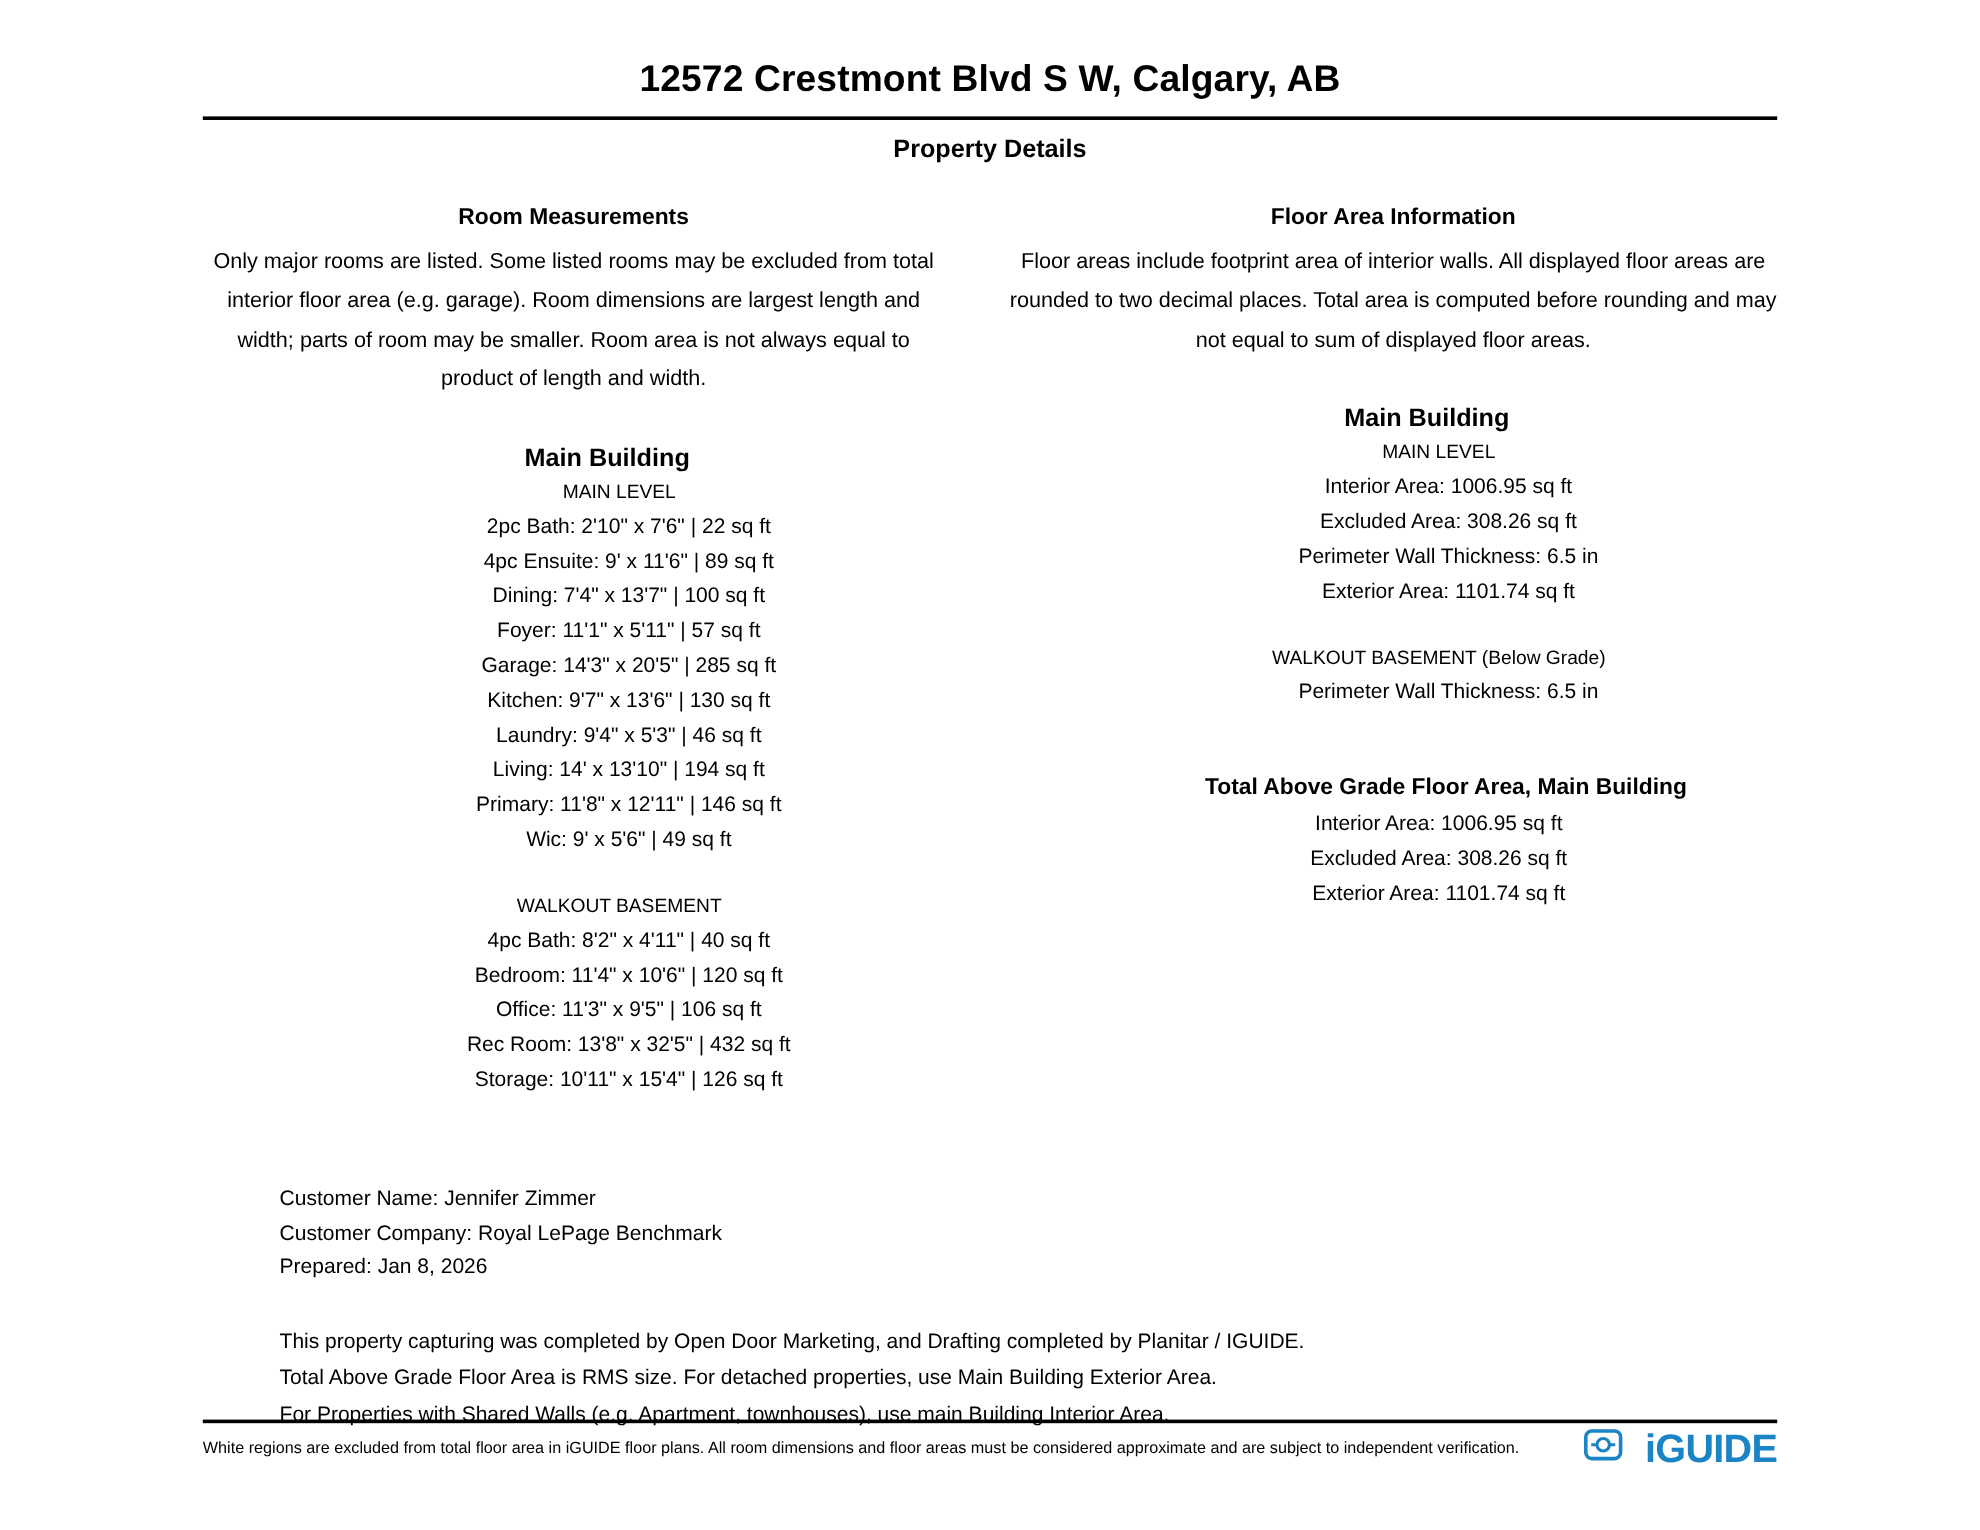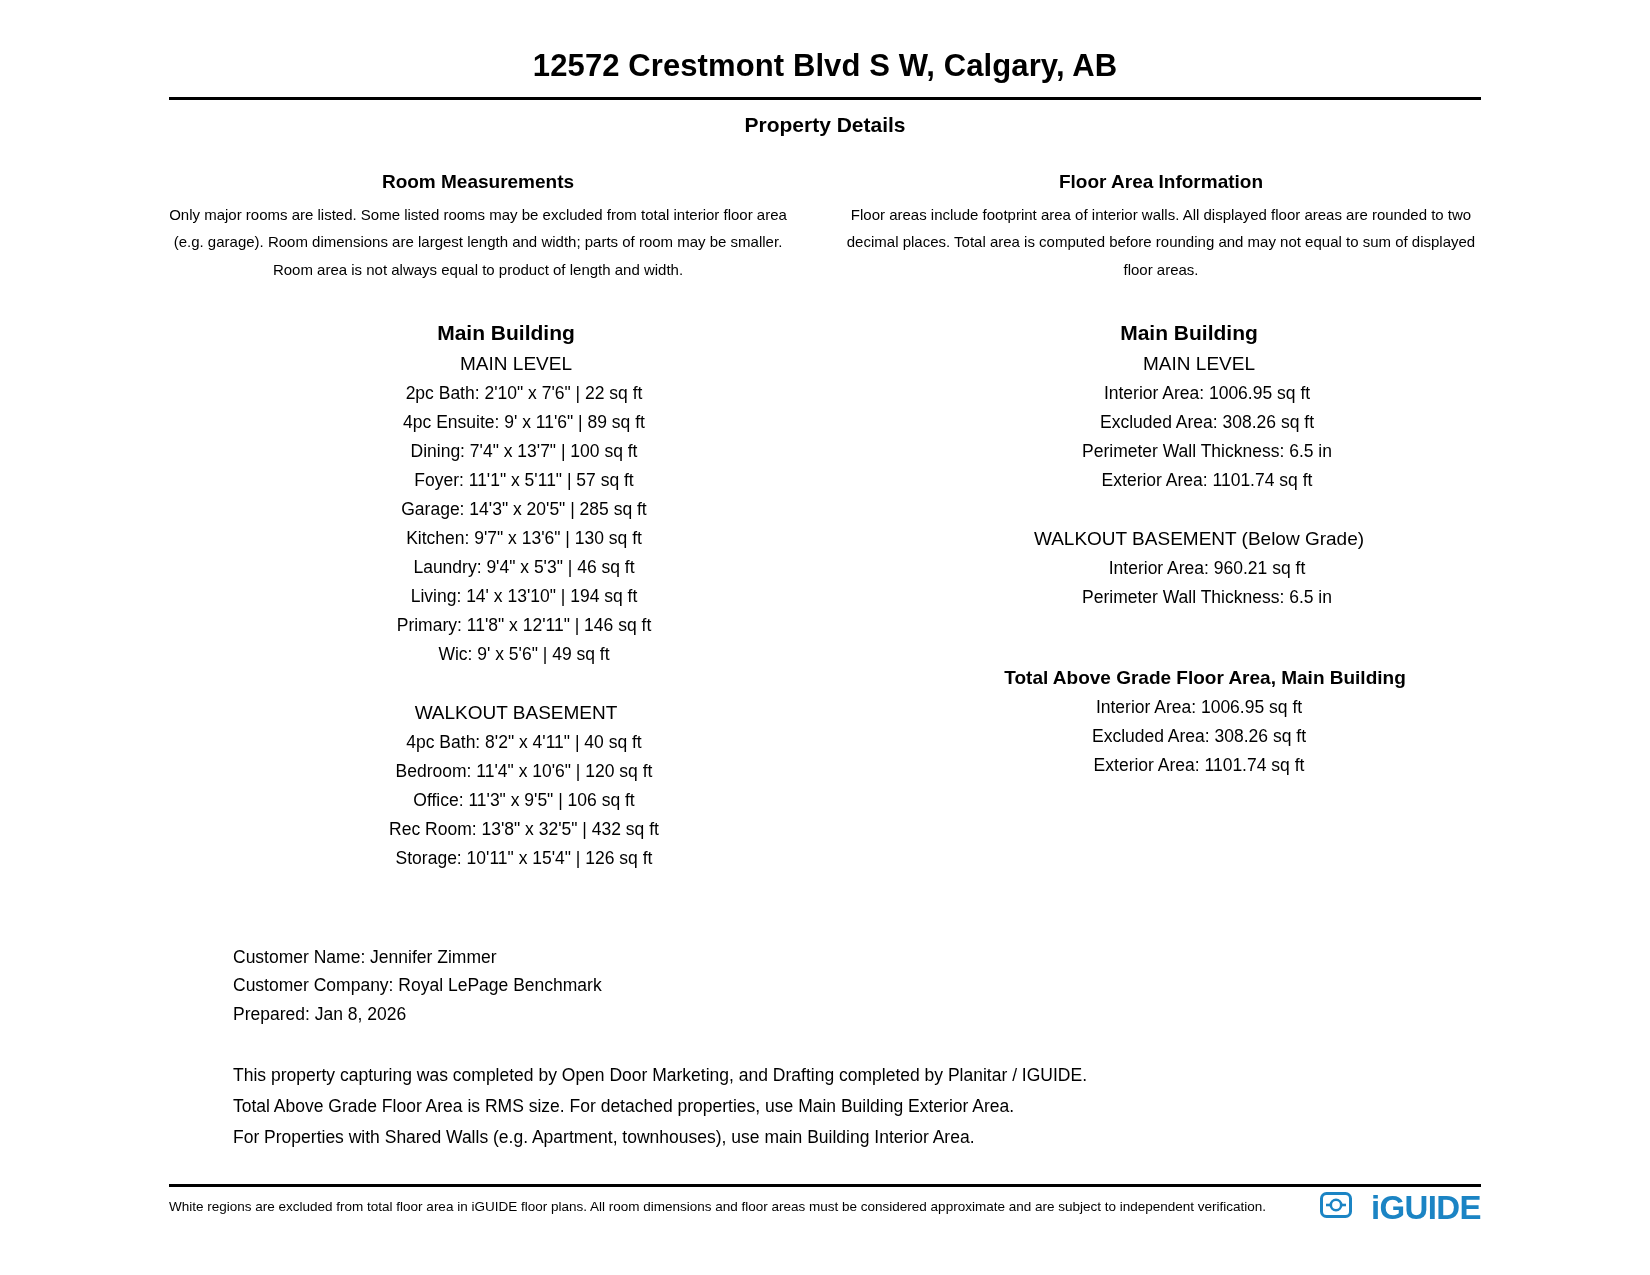--- a/index.html
+++ b/index.html
@@ -53,36 +53,36 @@
   }
   .col-left  { padding-right: 38px; }
   .col-right { padding-left: 16px; }
 
   .section-heading {
     font-size: 19px;
     font-weight: bold;
     margin: 0 0 8px 0;
   }
   .section-note {
-    font-size: 15px;
+    font-size: 18px;
     line-height: 1.82;
     margin: 0;
   }
 
   
   .tree {
     margin-top: 38px;
   }
   .building-name {
     font-size: 21px;
     font-weight: bold;
     margin-left: 56px;
   }
   .level-name {
-    font-size: 19px;
+    font-size: 16px;
     margin-left: 76px;
     margin-top: 8px;
   }
   .entry {
     font-size: 17.5px;
     margin-left: 92px;
     margin-top: 8px;
     white-space: nowrap;
   }
   .group-gap { height: 29px; }
@@ -196,21 +196,20 @@
 
         <div class="level-name">MAIN LEVEL</div>
         <div class="entry">Interior Area: 1006.95 sq ft</div>
         <div class="entry">Excluded Area: 308.26 sq ft</div>
         <div class="entry">Perimeter Wall Thickness: 6.5 in</div>
         <div class="entry">Exterior Area: 1101.74 sq ft</div>
 
         <div class="group-gap"></div>
 
         <div class="level-name">WALKOUT BASEMENT (Below Grade)</div>
-        <div class="entry">Interior Area: 960.21 sq ft</div>
         <div class="entry">Perimeter Wall Thickness: 6.5 in</div>
 
         <div class="group-gap"></div>
         <div style="height:30px"></div>
 
         <div class="total-heading">Total Above Grade Floor Area, Main Building</div>
         <div class="entry" style="margin-left:76px">Interior Area: 1006.95 sq ft</div>
         <div class="entry" style="margin-left:76px">Excluded Area: 308.26 sq ft</div>
         <div class="entry" style="margin-left:76px">Exterior Area: 1101.74 sq ft</div>
       </div>

